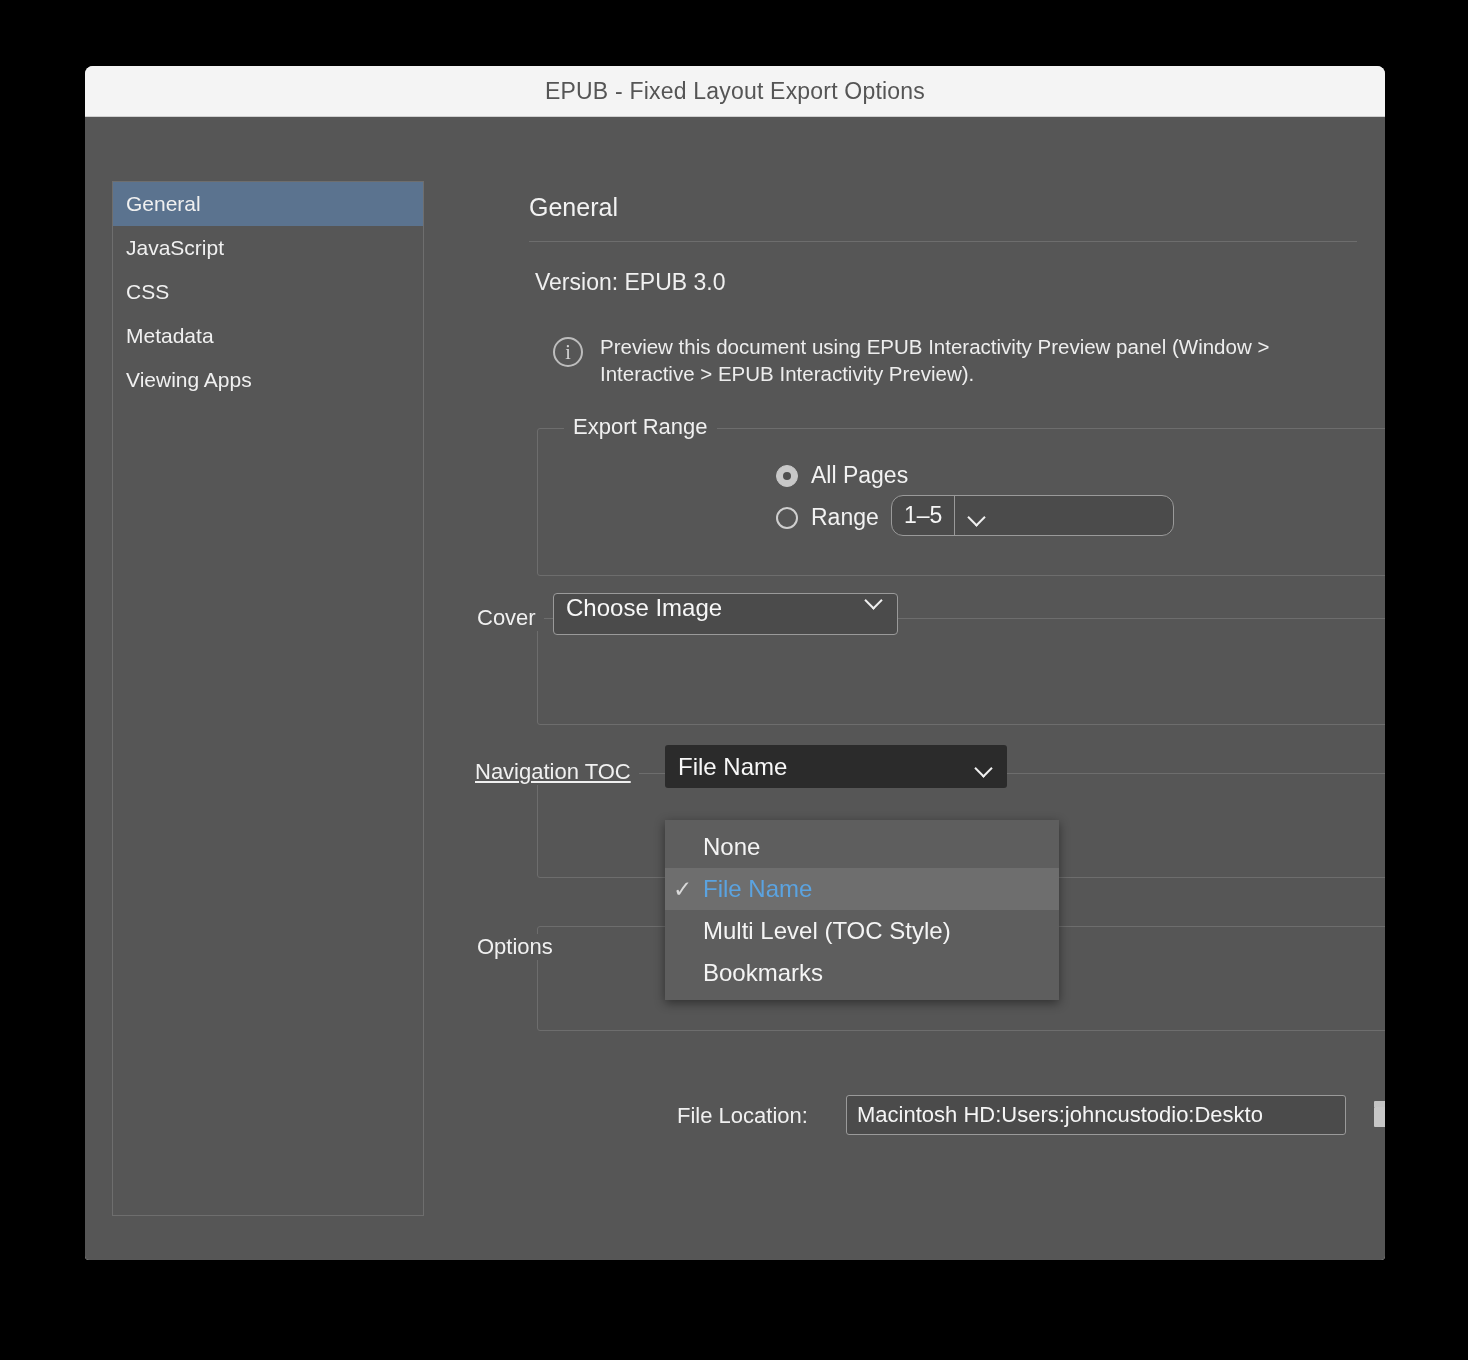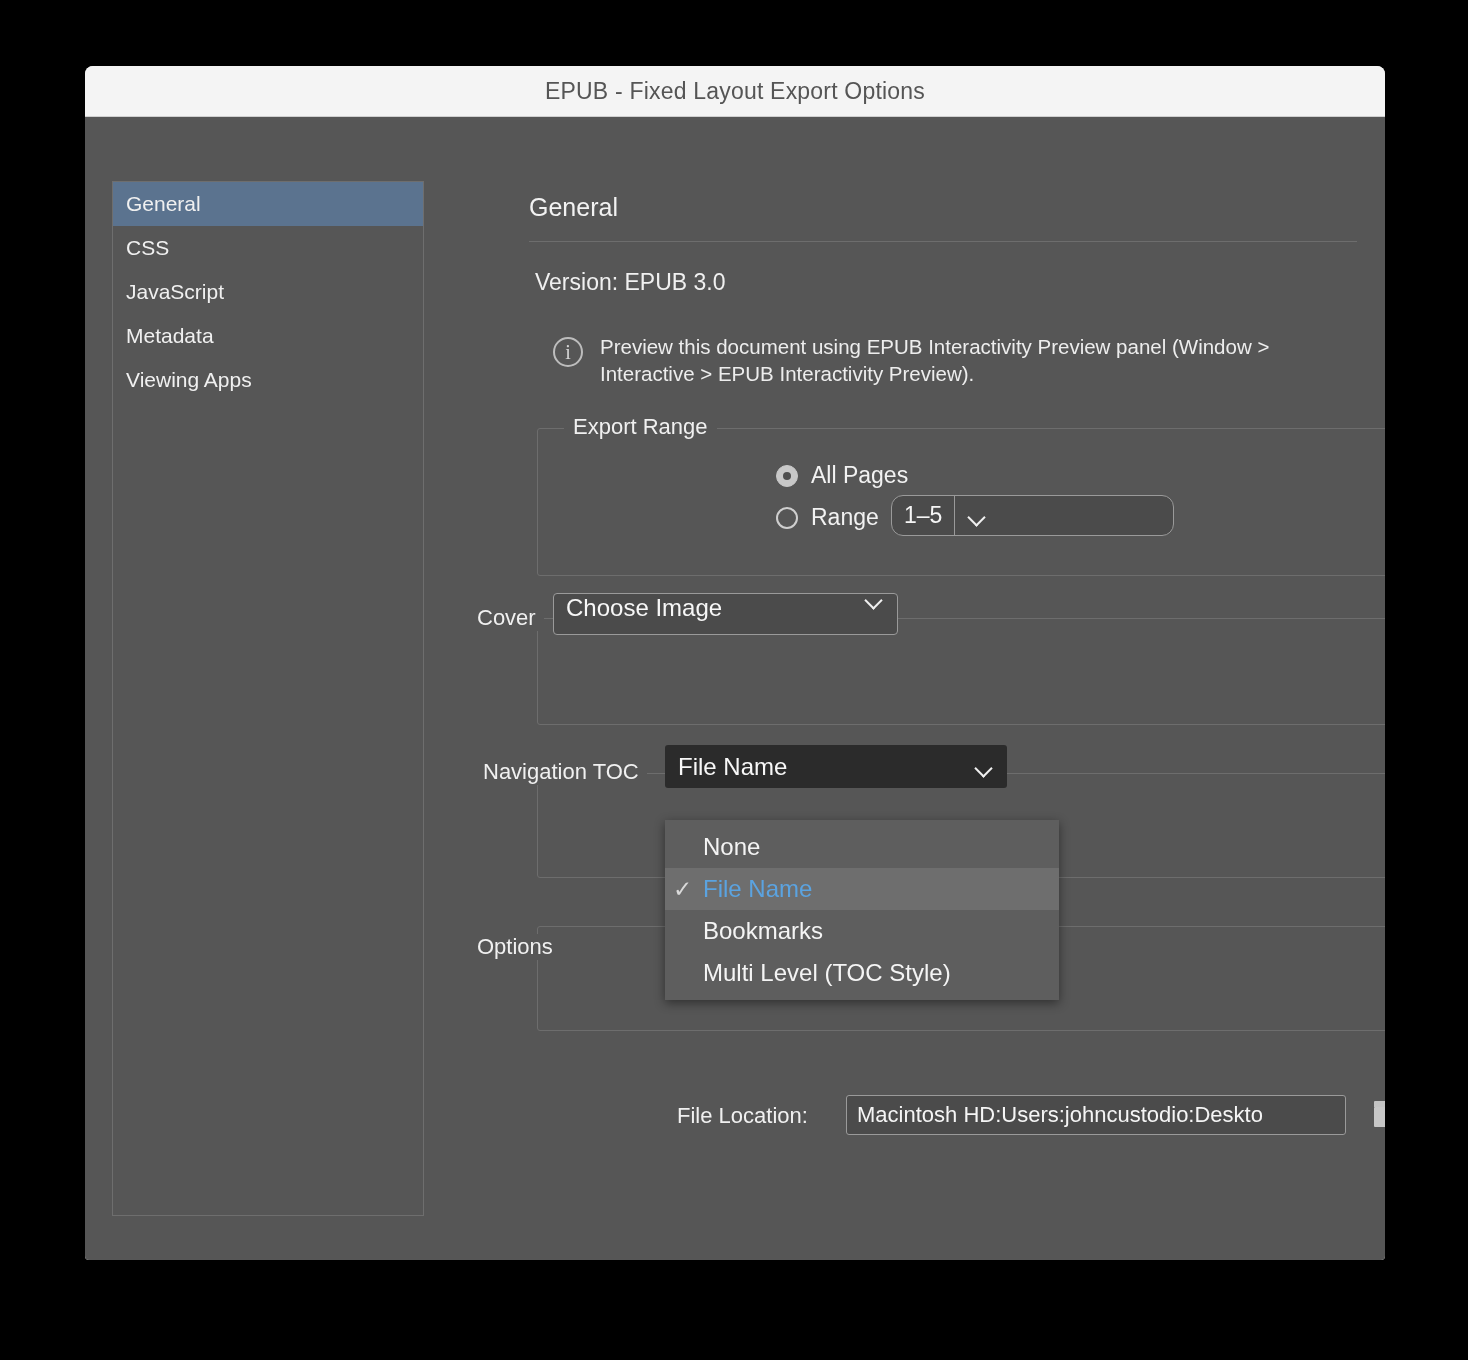--- a/index.html
+++ b/index.html
@@ -320,27 +320,28 @@
     position: absolute;
     left: 4px; top: 11px;
     width: 30px; height: 20px;
     background: #c7c7c7;
     border-radius: 1px;
   }
 
   
   .toc-legend {
     position: absolute;
-    left: 32px;
+    left: 24px;
     top: 578px;
     background: #565656;
     padding: 0 8px;
     font-size: 22px;
     color: #f0f0f0;
     z-index: 4;
+    text-decoration: underline;
   }
 
   
   #toc-dropdown-button {
     position: absolute;
     left: 222px;
     top: 564px;
     width: 342px;
     height: 43px;
     background: #2b2b2b;
@@ -420,24 +421,24 @@
       <div class="titlebar-text">EPUB - Fixed Layout Export Options</div>
     </div>
 
     <div class="body">
 
       <div class="sidebar">
         <div class="side-item selected">
           <span>General</span>
         </div>
         <div class="side-item">
+          <span>JavaScript</span>
+        </div>
+        <div class="side-item">
           <span>CSS</span>
-        </div>
-        <div class="side-item">
-          <span>JavaScript</span>
         </div>
         <div class="side-item">
           <span>Metadata</span>
         </div>
         <div class="side-item">
           <span>Viewing Apps</span>
         </div>
       </div>
 
       <div class="pane">
@@ -506,25 +507,25 @@
           <div class="menu-item">
             <span class="check"></span>
             <span>None</span>
           </div>
           <div class="menu-item selected">
             <span class="check">✓</span>
             <span>File Name</span>
           </div>
           <div class="menu-item">
             <span class="check"></span>
-            <span>Bookmarks</span>
+            <span>Multi Level (TOC Style)</span>
           </div>
           <div class="menu-item">
             <span class="check"></span>
-            <span>Multi Level (TOC Style)</span>
+            <span>Bookmarks</span>
           </div>
         </div>
 
         <div class="fs" id="fs-options">
           
           
         </div>
         <div class="options-legend">Options</div>
 
       </div>

